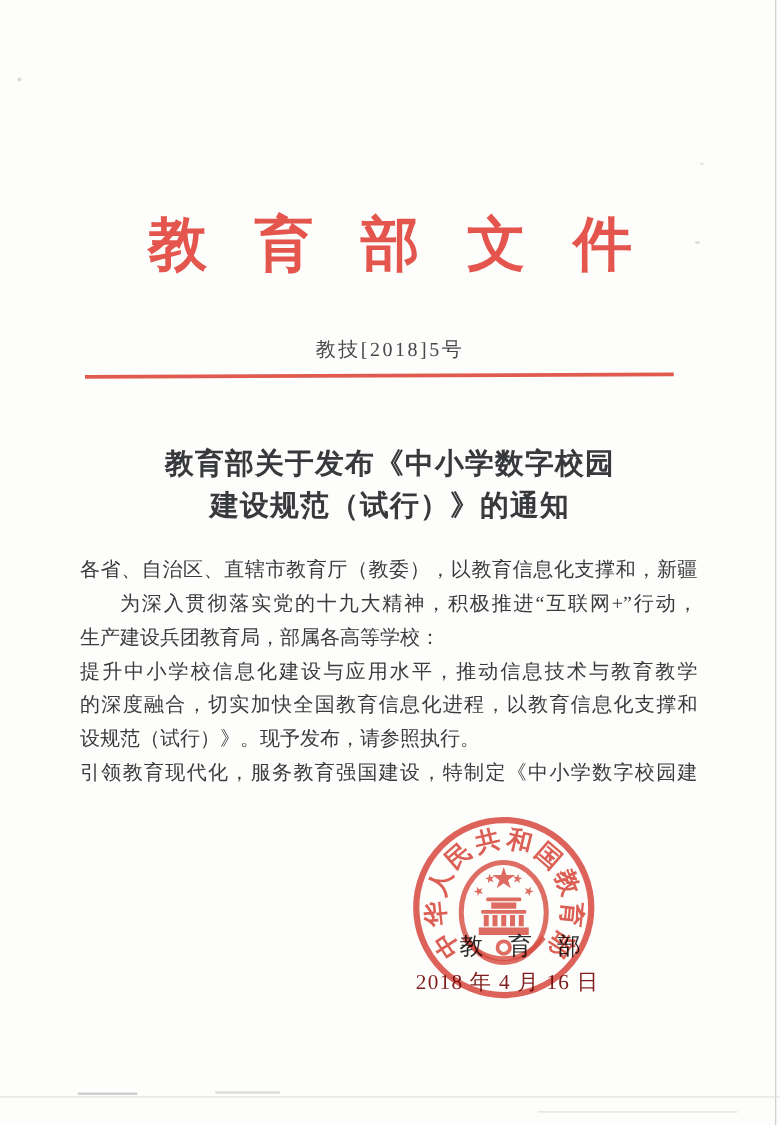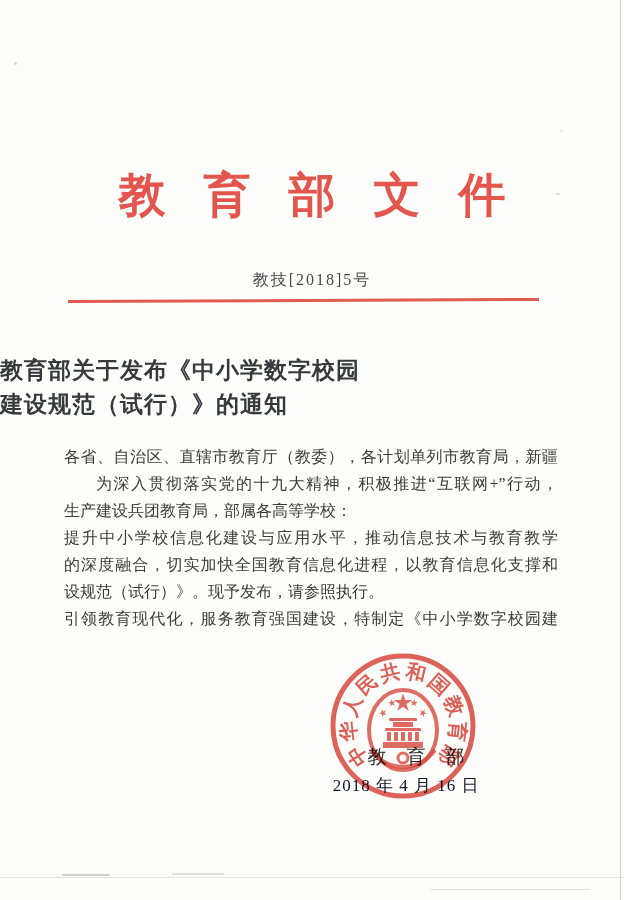--- a/index.html
+++ b/index.html
@@ -29,20 +29,21 @@
   }
   
   .red-rule{
     position:absolute;top:299px;left:68px;width:471px;height:3px;
     background:#e05a50;
     transform:rotate(-0.25deg);
   }
   
   .notice-title{
     position:absolute;top:354px;left:0;width:624px;
+    text-align:center;
     font-size:23px;line-height:34px;font-weight:bold;
     color:#37393c;letter-spacing:1px;
   }
   
   .body-text{
     position:absolute;top:443px;left:64px;width:494px;
     font-size:16px;line-height:27px;color:#3b3b3d;
   }
   .line{overflow:hidden;}
   .line.stretch{text-align:justify;text-align-last:justify;}
@@ -54,21 +55,21 @@
     text-align:center;
     font-size:19px;color:#2b2b2b;
     letter-spacing:20px;
     transform:translateX(10px);
     white-space:nowrap;
     z-index:2;
   }
   .issue-date{
     position:absolute;top:774px;left:326px;width:160px;
     text-align:center;
-    font-size:17px;color:#0f172a;letter-spacing:1px;
+    font-size:17px;color:#7f1d1d;letter-spacing:1px;
     white-space:nowrap;
     z-index:2;
   }
   
   .seal{
     position:absolute;top:646px;left:326px;width:156px;height:164px;
     z-index:3;
     mix-blend-mode:multiply;
     opacity:0.92;
   }
@@ -100,21 +101,21 @@
   <div class="doc-number">教技[2018]5号</div>
 
   <div class="red-rule"></div>
 
   <div class="notice-title">
     <div>教育部关于发布《中小学数字校园</div>
     <div>建设规范（试行）》的通知</div>
   </div>
 
   <div class="body-text">
-    <div class="line stretch">各省、自治区、直辖市教育厅（教委），各计划单列市教育局，新疆</div>
+    <div class="line stretch">各省、自治区、直辖市教育厅（教委），以教育信息化支撑和，新疆</div>
     <div class="line stretch indent">为深入贯彻落实党的十九大精神，积极推进“互联网+”行动，</div>
     <div class="line left">生产建设兵团教育局，部属各高等学校：</div>
     <div class="line stretch">提升中小学校信息化建设与应用水平，推动信息技术与教育教学</div>
     <div class="line stretch">的深度融合，切实加快全国教育信息化进程，以教育信息化支撑和</div>
     <div class="line left">设规范（试行）》。现予发布，请参照执行。</div>
     <div class="line stretch">引领教育现代化，服务教育强国建设，特制定《中小学数字校园建</div>
   </div>
 
   <div class="issuer">教育部</div>
   <div class="issue-date">2018 年 4 月 16 日</div>

